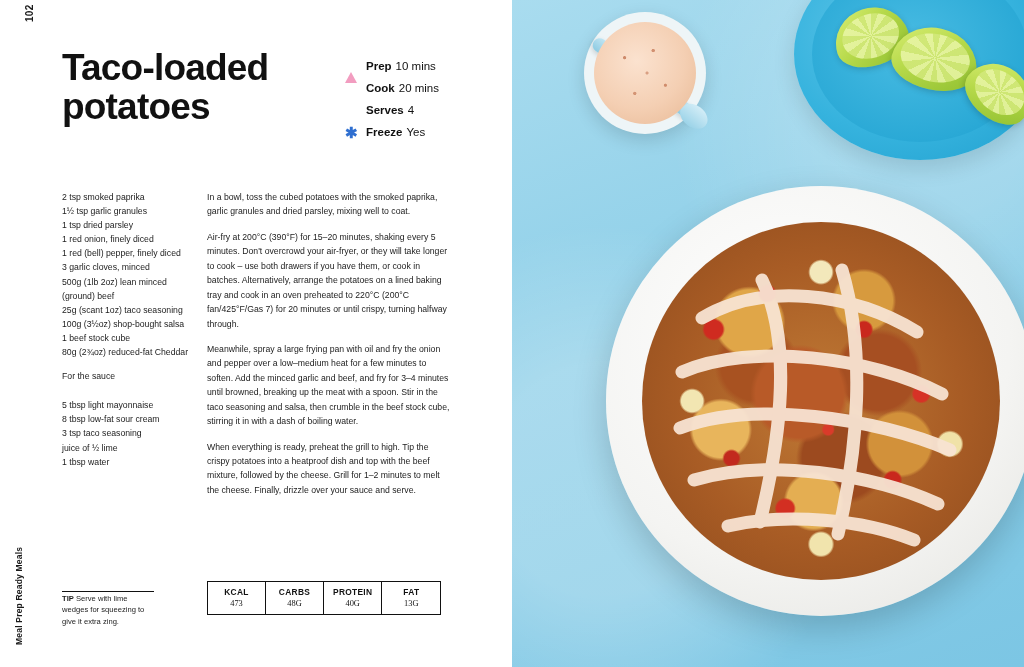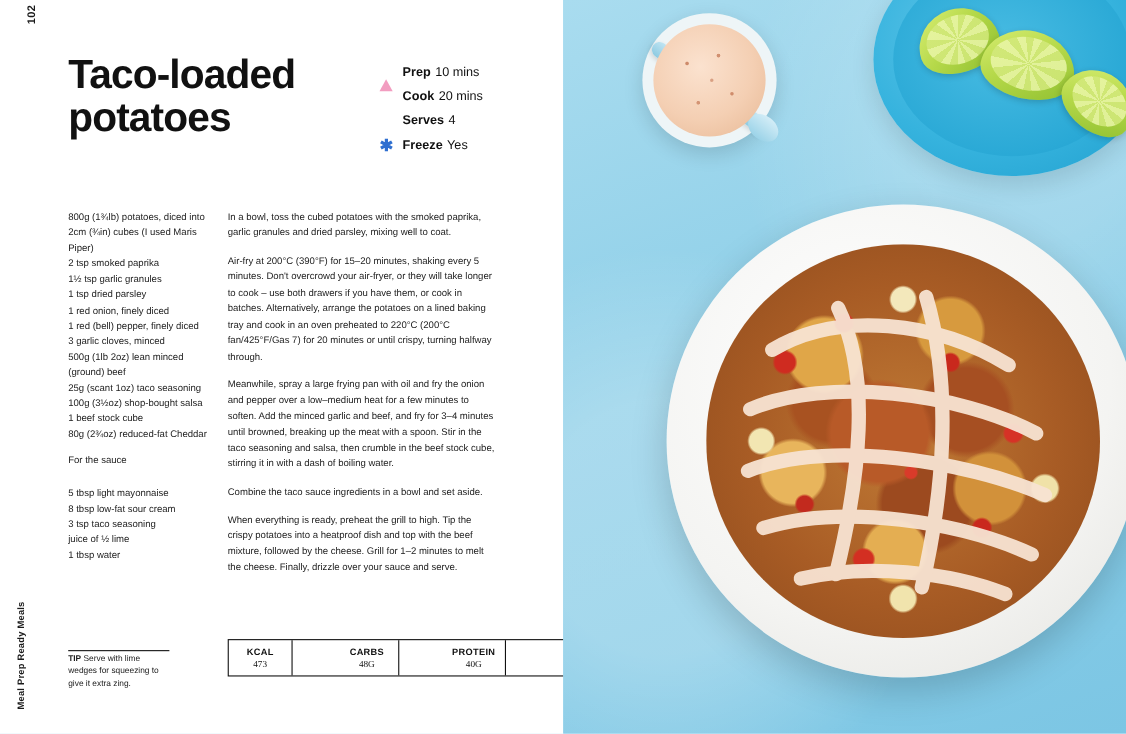--- a/index.html
+++ b/index.html
@@ -135,21 +135,20 @@
     color: #1c1c1c;
   }
   .tip b { font-weight: 700; }
 
   
   .nutrition {
     position: absolute;
     left: 207px; bottom: 52px;
     display: flex;
     border: 1px solid #111;
-    gap: 39px;
   }
   .nut-cell {
     border-right: 1px solid #111;
     padding: 5px 9px 6px 9px;
     text-align: center;
     min-width: 58px;
   }
   .nut-cell:last-child { border-right: none; }
   .nut-key {
     font-size: 8.4px;
@@ -341,21 +340,20 @@
         <span class="meta-value">4</span>
       </div>
       <div class="meta-row">
         <span class="meta-icon ic-star">✱</span>
         <span class="meta-label">Freeze</span>
         <span class="meta-value">Yes</span>
       </div>
     </div>
 
     <div class="col-ingredients">
-      <div>800g (1¾lb) potatoes, diced into 2cm (¾in) cubes (I used Maris Piper)</div>
       <div>2 tsp smoked paprika</div>
       <div>1½ tsp garlic granules</div>
       <div>1 tsp dried parsley</div>
       <div>1 red onion, finely diced</div>
       <div>1 red (bell) pepper, finely diced</div>
       <div>3 garlic cloves, minced</div>
       <div>500g (1lb 2oz) lean minced (ground) beef</div>
       <div>25g (scant 1oz) taco seasoning</div>
       <div>100g (3½oz) shop-bought salsa</div>
       <div>1 beef stock cube</div>
@@ -365,21 +363,20 @@
       <div>8 tbsp low-fat sour cream</div>
       <div>3 tsp taco seasoning</div>
       <div>juice of ½ lime</div>
       <div>1 tbsp water</div>
     </div>
 
     <div class="col-method">
       <p>In a bowl, toss the cubed potatoes with the smoked paprika, garlic granules and dried parsley, mixing well to coat.</p>
       <p>Air-fry at 200°C (390°F) for 15–20 minutes, shaking every 5 minutes. Don't overcrowd your air-fryer, or they will take longer to cook – use both drawers if you have them, or cook in batches. Alternatively, arrange the potatoes on a lined baking tray and cook in an oven preheated to 220°C (200°C fan/425°F/Gas 7) for 20 minutes or until crispy, turning halfway through.</p>
       <p>Meanwhile, spray a large frying pan with oil and fry the onion and pepper over a low–medium heat for a few minutes to soften. Add the minced garlic and beef, and fry for 3–4 minutes until browned, breaking up the meat with a spoon. Stir in the taco seasoning and salsa, then crumble in the beef stock cube, stirring it in with a dash of boiling water.</p>
-      <p>Combine the taco sauce ingredients in a bowl and set aside.</p>
       <p>When everything is ready, preheat the grill to high. Tip the crispy potatoes into a heatproof dish and top with the beef mixture, followed by the cheese. Grill for 1–2 minutes to melt the cheese. Finally, drizzle over your sauce and serve.</p>
     </div>
 
     <div class="tip">
       <b>TIP</b>
       <span>Serve with lime wedges for squeezing to give it extra zing.</span>
     </div>
 
     <div class="nutrition">
       <div class="nut-cell">

